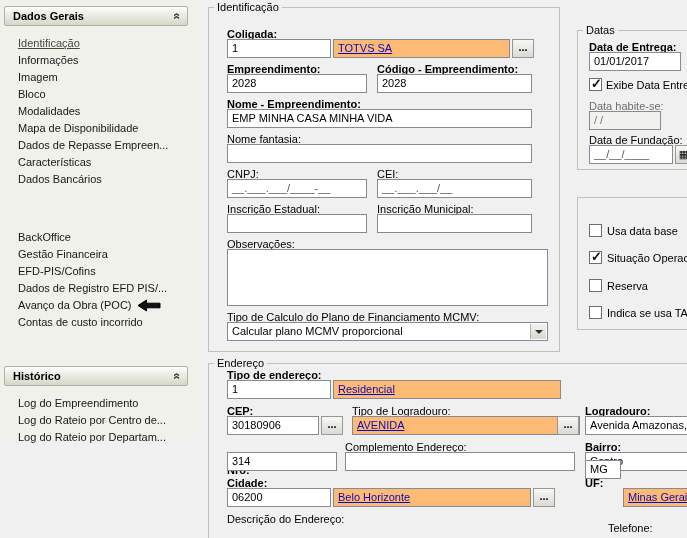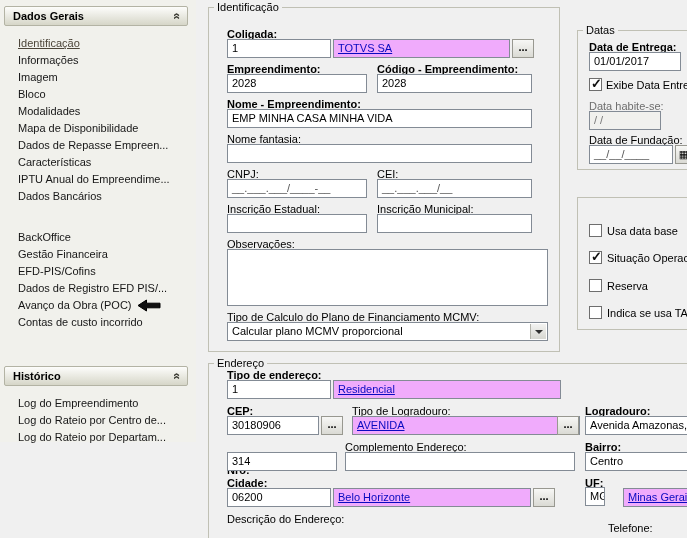--- a/index.html
+++ b/index.html
@@ -18,21 +18,21 @@
   .arrow-ann { margin-left:5px; flex:0 0 auto; }
 
   
   #main { position:absolute; left:200px; top:0; width:540px; height:538px; }
   .grp { position:absolute; border:1px solid #c0c0b4; }
   .cap { position:absolute; top:-7px; left:5px; background:#f0f0f0; padding:0 3px; white-space:nowrap; }
   .lb { position:absolute; white-space:nowrap; }
   .b { font-weight:bold; }
   .dim { color:#6e6e6e; }
   .tb { position:absolute; height:19px; border:1px solid #838b95; background:#fff; padding:2px 4px; line-height:13px; white-space:nowrap; overflow:hidden; cursor:text; }
-  .tb.gray { background:#f0abfc; cursor:pointer; }
+  .tb.gray { background:#fdba74; cursor:pointer; }
   .tb.dis { background:#f1f1ee; color:#777; }
   .mask { color:#555; }
   .link { color:#0a0ac0; text-decoration:underline; }
   .ta { position:absolute; border:1px solid #838b95; background:#fff; cursor:text; }
   .dots { position:absolute; width:22px; height:19px; border:1px solid #989890; background:linear-gradient(#f7f7f5,#dadad4); text-align:center; line-height:14px; font-weight:bold; cursor:pointer; }
   .dd { position:absolute; height:19px; border:1px solid #838b95; background:#fff; padding:2px 20px 2px 4px; line-height:13px; white-space:nowrap; overflow:hidden; cursor:pointer; }
   .ddb { position:absolute; right:1px; top:1px; width:16px; height:15px; background:linear-gradient(#f3f3f1,#d7d7d1); border-left:1px solid #b3b3ab; display:flex; align-items:center; justify-content:center; }
   .tri { width:0; height:0; border-left:4px solid transparent; border-right:4px solid transparent; border-top:4px solid #303030; }
   .cb { position:absolute; width:13px; height:13px; border:1px solid #6e6e6e; background:#fff; cursor:pointer; }
   .cb.on::after { content:"✓"; position:absolute; left:1px; top:-3px; font-size:13px; font-weight:bold; color:#101010; }
@@ -70,23 +70,20 @@
         <div class="nav-item">
             <span>Mapa de Disponibilidade</span>
           </div>
         <div class="nav-item">
             <span>Dados de Repasse Empreen...</span>
           </div>
         <div class="nav-item">
             <span>Características</span>
           </div>
         <div class="nav-item">
-            <span>IPTU Anual do Empreendime...</span>
-          </div>
-        <div class="nav-item">
             <span>Dados Bancários</span>
           </div>
       </div>
     </div>
 
     <div class="sec" style="top:220px">
       <div class="items">
         <div class="nav-item">
             <span>BackOffice</span>
           </div>
@@ -220,20 +217,20 @@
     <span class="lb" style="left:145px;top:441px">Complemento Endereço:</span>
     <div class="tb" style="left:145px;top:452px;width:230px"></div>
     <span class="lb b" style="left:385px;top:441px">Bairro:</span>
     <div class="tb" style="left:385px;top:452px;width:130px">Centro</div>
 
     <span class="lb b" style="left:27px;top:477px">Cidade:</span>
     <div class="tb" style="left:27px;top:488px;width:104px">06200</div>
     <div class="tb gray" style="left:133px;top:488px;width:198px"><span class="link">Belo Horizonte</span></div>
     <div class="dots" style="left:333px;top:488px">...</div>
     <span class="lb b" style="left:385px;top:477px">UF:</span>
-    <div class="tb" style="left:385px;top:487px;width:20px">MG</div>
+    <div class="tb" style="left:385px;top:460px;width:36px">MG</div>
     <div class="tb gray" style="left:423px;top:488px;width:110px"><span class="link">Minas Gerais</span></div>
 
     <span class="lb" style="left:27px;top:513px">Descrição do Endereço:</span>
     <span class="lb" style="left:408px;top:522px">Telefone:</span>
 
   </div>
 </div>
 
 </body></html>

